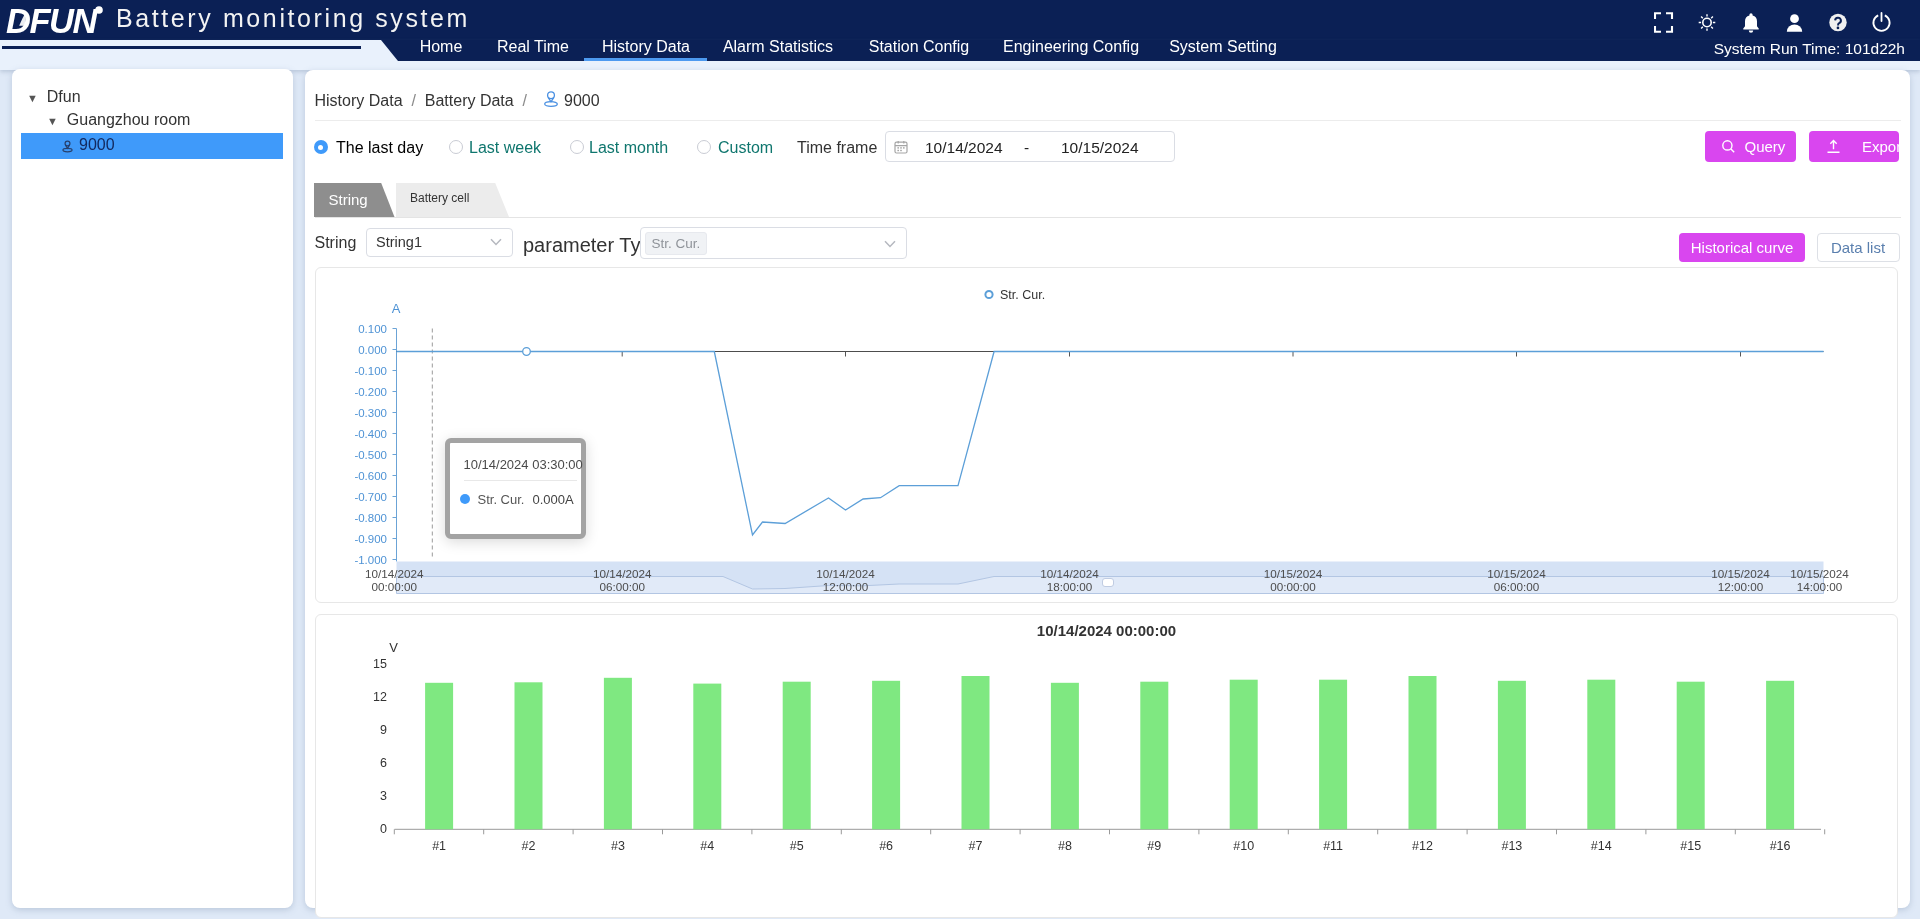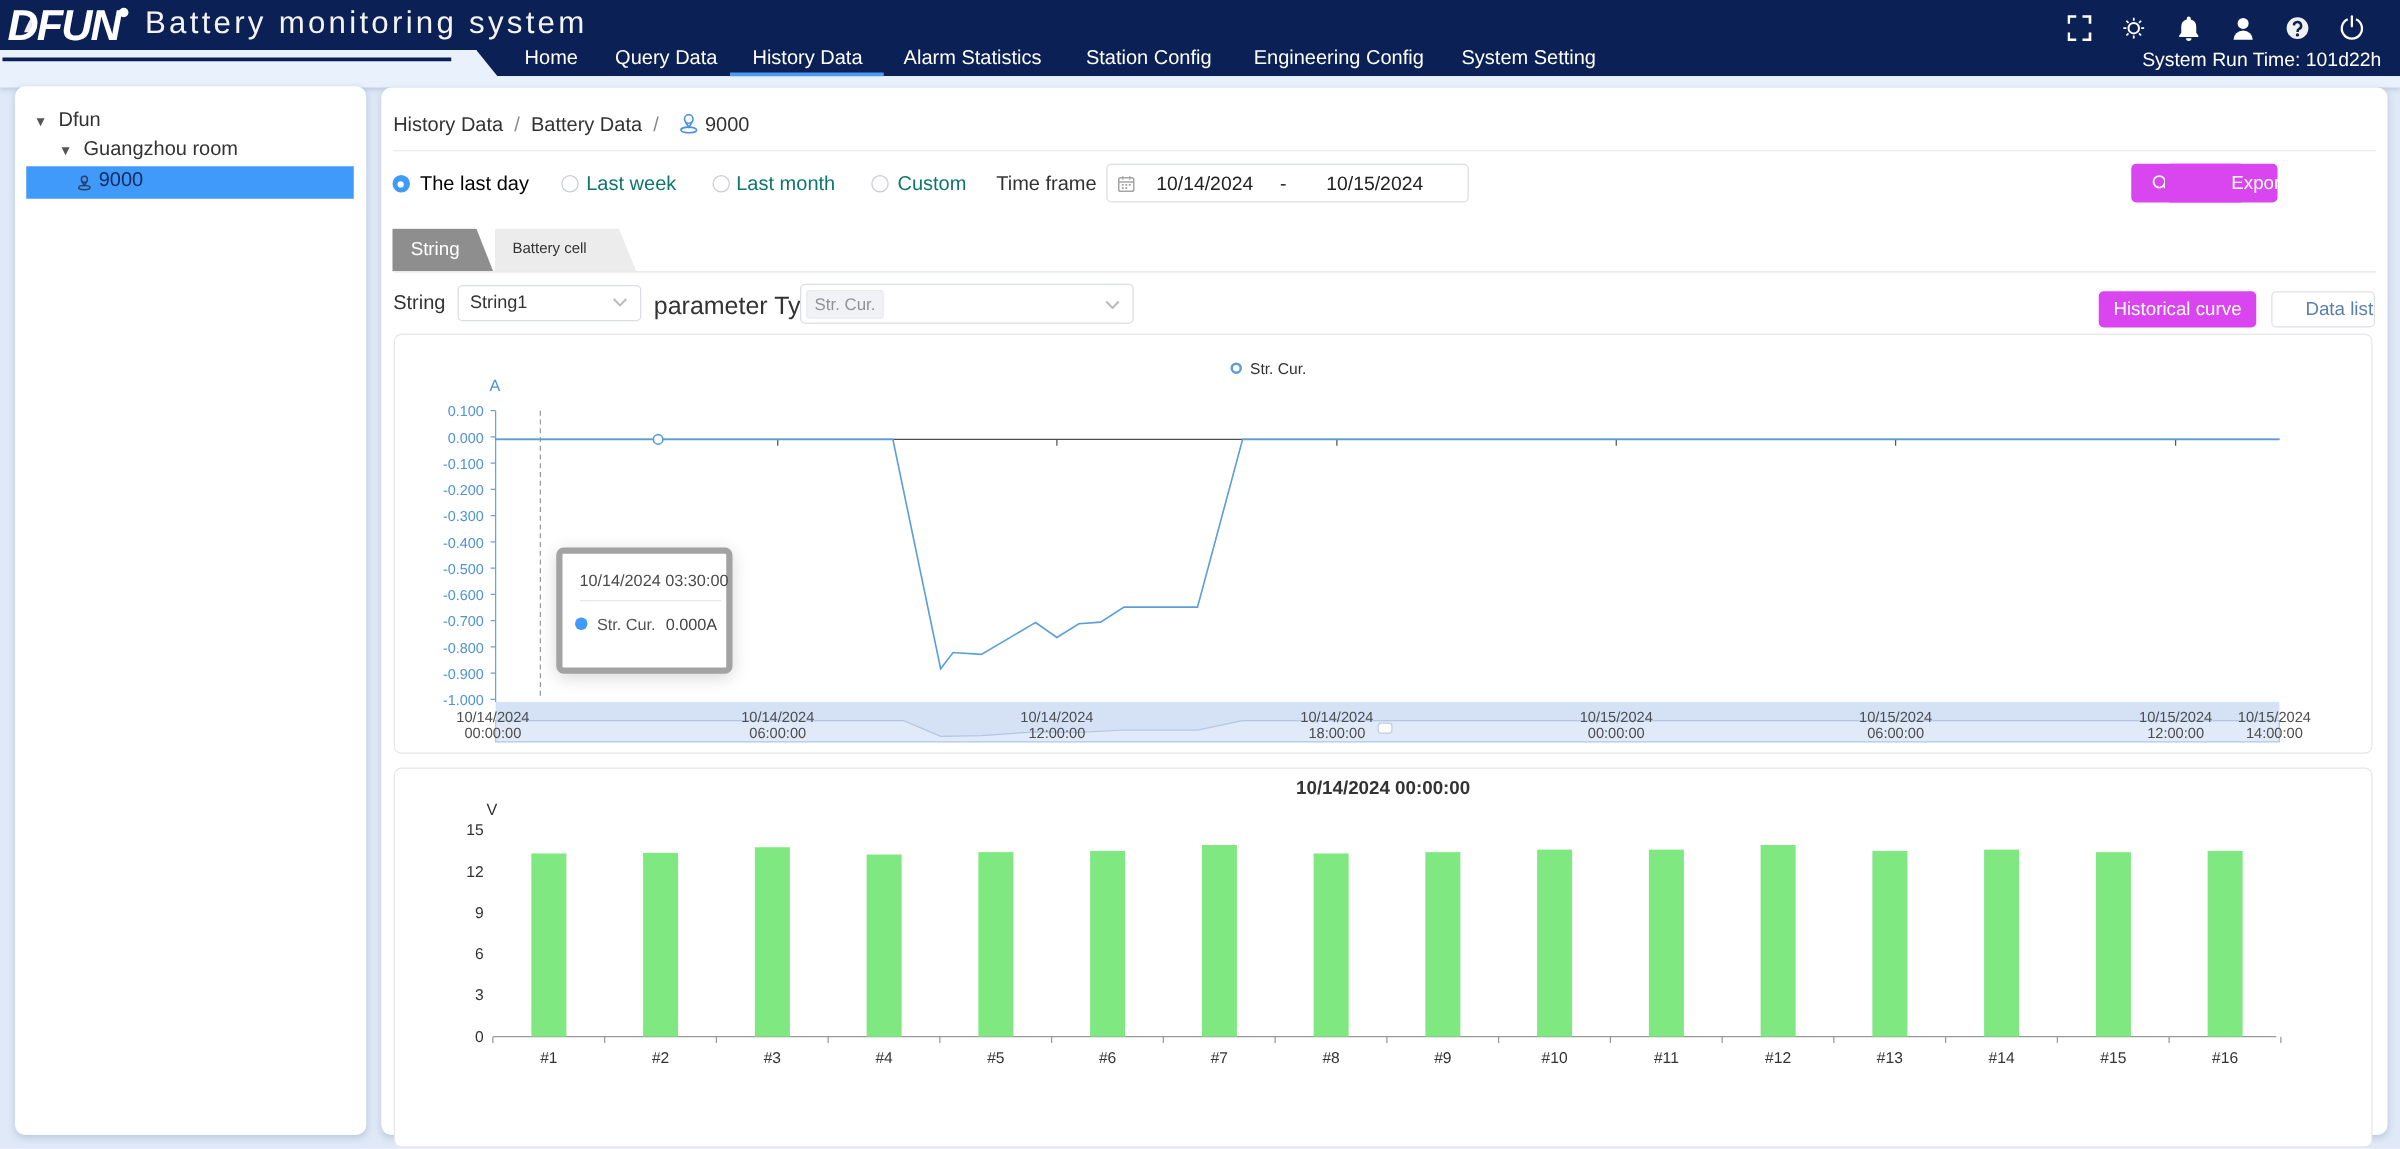--- a/index.html
+++ b/index.html
@@ -87,21 +87,21 @@
   <g transform="translate(218,0)" stroke-width="1.8">
     <path d="M6.2,3.4 a8.1,8.1 0 1 0 6.6,0"></path>
     <path d="M9.5,1 v8" stroke-linecap="round"></path>
   </g>
 </svg>
 <div class="abs" id="strip"></div>
 <div class="abs" id="navwedge"></div>
 <div class="abs" id="darkline"></div>
 <div class="abs" id="brand">Battery monitoring system</div>
 <div class="navitem" style="left:441px;">Home</div>
-<div class="navitem" style="left:533px;">Query Data</div>
+<div class="navitem" style="left:533px;">Real Time</div>
 <div class="navitem" style="left:646px;">History Data</div>
 <div class="navitem" style="left:778px;">Alarm Statistics</div>
 <div class="navitem" style="left:919px;">Station Config</div>
 <div class="navitem" style="left:1071px;">Engineering Config</div>
 <div class="navitem" style="left:1223px;">System Setting</div>
 <div class="abs" id="navunderline"></div>
 <div class="abs" id="runtime">System Run Time: 101d22h</div>
 <div class="abs" id="sidecard"></div>
 <div class="treerow" style="left:27px;top:88px;"><span style="font-size:11px;color:#555;">▼</span>&nbsp;&nbsp;Dfun</div>
 <div class="treerow" style="left:47px;top:111px;"><span style="font-size:11px;color:#555;">▼</span>&nbsp;&nbsp;Guangzhou room</div>
@@ -145,21 +145,21 @@
     </g>
 </svg>
 <div class="abs" style="left:925px;top:139px;font-size:15.5px;color:#222;">10/14/2024</div>
 <div class="abs" style="left:1024px;top:139px;font-size:15.5px;color:#222;">-</div>
 <div class="abs" style="left:1061px;top:139px;font-size:15.5px;color:#222;">10/15/2024</div>
 <div class="bluebtn" style="left:1704.5px;top:131px;width:91px;height:31px;line-height:31px;text-align:left;padding-left:40px;">Query</div>
 <svg class="abs" style="left:1721px;top:139px;" width="15" height="15" viewBox="0 0 15 15" fill="none" stroke="#fff" stroke-width="1.4">
   <circle cx="6.4" cy="6.4" r="4.6"></circle>
     <path d="M9.9,9.9 L13.2,13.2"></path>
 </svg>
-<div class="bluebtn" style="left:1732px;top:131px;width:90px;height:31px;line-height:31px;text-align:left;padding-left:53px;">Export</div>
+<div class="bluebtn" style="left:1809px;top:131px;width:90px;height:31px;line-height:31px;text-align:left;padding-left:53px;">Export</div>
 <svg class="abs" style="left:1826px;top:139px;" width="15" height="15" viewBox="0 0 15 15" fill="none" stroke="#fff" stroke-width="1.4">
   <path d="M7.5,10.2 V1.8 M4.3,4.8 L7.5,1.6 L10.7,4.8 M1.5,13.3 H13.5"></path>
 </svg>
 
 <div class="abs" style="left:313.5px;top:182.5px;width:81px;height:34.5px;background:#8e8e8e;
      clip-path:polygon(0 0, 67.5px 0, 81px 34.5px, 0 34.5px);"></div>
 <div class="abs" style="left:328.5px;top:191px;font-size:15px;color:#fff;">String</div>
 <div class="abs" style="left:395.5px;top:182.5px;width:113.5px;height:34.5px;background:#ececec;
      clip-path:polygon(0 0, 99.5px 0, 113.5px 34.5px, 0 34.5px);"></div>
 <div class="abs" style="left:410px;top:191px;font-size:12px;color:#333;">Battery cell</div>
@@ -173,21 +173,21 @@
   </svg>
 <div class="abs" style="left:523px;top:234px;font-size:20px;color:#333;">parameter Type</div>
 <div class="abs" style="left:640px;top:227px;width:267px;height:31.5px;background:#fff;border:1px solid #dadde4;border-radius:4px;"></div>
 <div class="abs" style="left:645px;top:231.5px;width:62px;height:23px;background:#f0f2f5;border:1px solid #e7e9ee;border-radius:3px;
      font-size:13.5px;color:#8f9399;text-align:center;line-height:22px;">Str. Cur.</div>
 <svg class="abs" style="left:884px;top:240px;" width="12" height="8" viewBox="0 0 12 8" fill="none" stroke="#b5b8bf" stroke-width="1.5">
     <path d="M1,1.2 L6,6.4 L11,1.2"></path>
   </svg>
 <div class="bluebtn" style="left:1679px;top:232.5px;width:126px;height:29px;line-height:29px;">Historical curve</div>
 <div class="abs" style="left:1816.5px;top:232.5px;width:83px;height:29px;line-height:27px;background:#fff;border:1px solid #dde0e6;border-radius:4px;
-     font-size:15px;color:#5a7fae;text-align:right;">Data list</div>
+     font-size:15px;color:#5a7fae;text-align:center;">Data list</div>
 <div class="abs chartcard" id="card1">
 <svg width="1582" height="334" viewBox="0 0 1582 334" font-family="Liberation Sans, sans-serif">
 
   <circle cx="673" cy="26.5" r="3.6" fill="#fff" stroke="#5c9fd8" stroke-width="2"></circle>
   <text x="684" y="31" font-size="12.5" fill="#333">Str. Cur.</text>
 
   <text x="80" y="45" font-size="13" fill="#4f93d5" text-anchor="middle">A</text>
   <g font-size="11.5" fill="#4f93d5" text-anchor="end">
     <text x="71" y="65">0.100</text>
         <text x="71" y="86">0.000</text>

